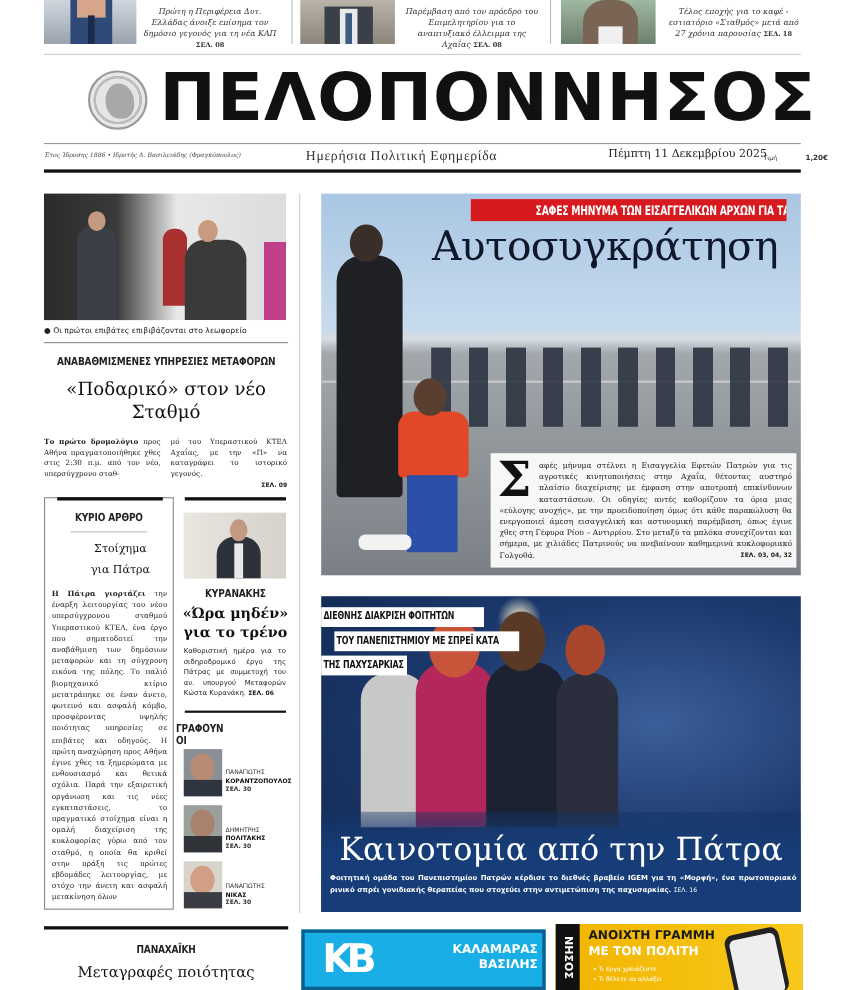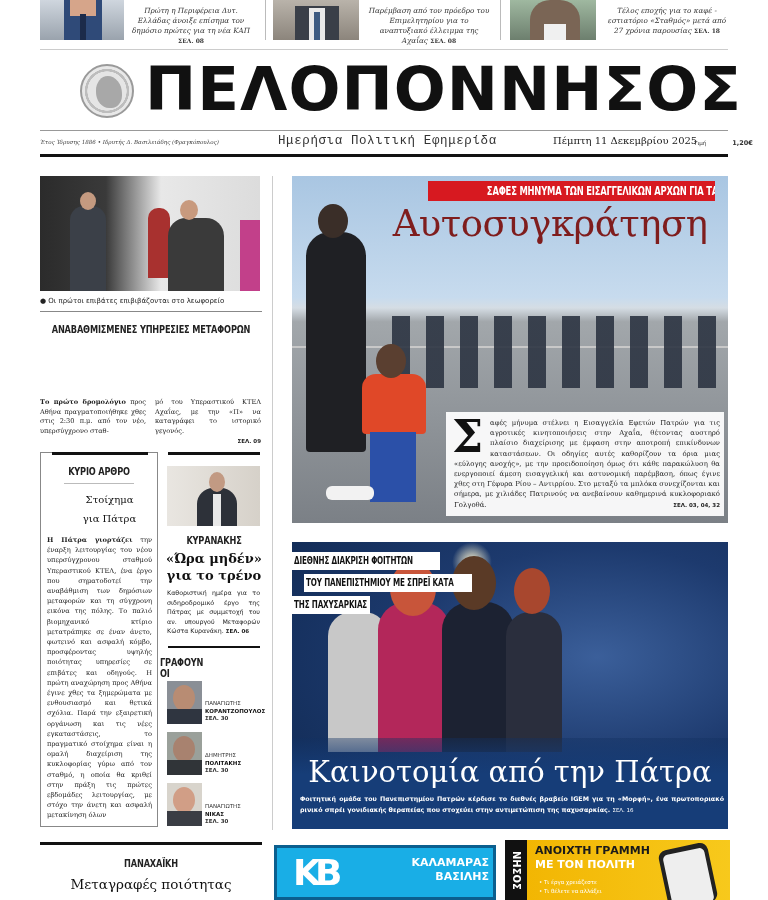--- a/index.html
+++ b/index.html
@@ -13,21 +13,21 @@
   .teaser-text .pg { font-style: normal; font-weight: bold; font-size: 6px; }
   .vsep { position: absolute; width: 1px; background: #bbb; }
 
   
   .mast-rule-top { position: absolute; left: 40px; top: 49px; width: 688px; height: 1px; background: #ccc; }
   .logo-medal { position: absolute; left: 80px; top: 64px; width: 54px; height: 54px; border-radius: 50%; background: radial-gradient(circle at 50% 50%, #e5e5e5 0 55%, #bdbdbd 56% 62%, #e8e8e8 63% 100%); border: 2px solid #9a9a9a; }
   .logo-medal .face { position: absolute; left: 14px; top: 10px; width: 26px; height: 32px; border-radius: 45% 55% 40% 50%; background: #a8a8a8; }
   .mast-title { position: absolute; left: 145px; top: 56px; width: 550px; height: 66px; font-family: "DejaVu Sans", sans-serif; font-weight: bold; font-size: 60px; letter-spacing: 1px; line-height: 66px; color: #111; transform: scaleX(1.02); transform-origin: left; white-space: nowrap; }
   .mast-rule { position: absolute; left: 40px; top: 130px; width: 688px; height: 1px; background: #999; }
   .mast-founded { position: absolute; left: 40px; top: 139px; font-family: "DejaVu Serif", serif; font-style: italic; font-size: 5.6px; color: #444; }
-  .mast-tagline { position: absolute; left: 278px; top: 134px; font-family: Liberation Mono, monospace; font-size: 12.5px; letter-spacing: 0.6px; color: #333; }
+  .mast-tagline { position: absolute; left: 278px; top: 134px; font-family: Liberation Serif, serif; font-size: 12.5px; letter-spacing: 0.6px; color: #333; }
   .mast-date { position: absolute; left: 553px; top: 135px; font-family: "DejaVu Serif", serif; font-size: 10px; color: #222; }
   .mast-price { position: absolute; left: 694px; top: 139px; font-family: "DejaVu Sans", sans-serif; font-size: 5.6px; color: #333; }
   .mast-price b { font-size: 6.5px; margin-left: 24px; }
   .mast-rule-thick { position: absolute; left: 40px; top: 154px; width: 688px; height: 3px; background: #111; }
 
   
   .photo-box { position: absolute; overflow: hidden; }
   .caption { position: absolute; font-family: "DejaVu Sans", sans-serif; font-size: 7px; color: #222; }
   .hr { position: absolute; height: 1px; background: #888; }
   .hr-thick { position: absolute; height: 3px; background: #111; }
@@ -35,21 +35,21 @@
   .headline { position: absolute; font-family: "DejaVu Serif", serif; text-align: center; color: #111; }
   .body-text { position: absolute; font-family: "DejaVu Serif", serif; font-size: 6.6px; line-height: 9.7px; color: #222; text-align: justify; }
   .body-text b { font-weight: bold; }
   .pg-ref { font-family: "DejaVu Sans", sans-serif; font-weight: bold; font-size: 5.5px; }
   .boxed { position: absolute; border: 1px solid #888; }
 
   
   .hero { position: absolute; left: 292px; top: 176px; width: 436px; height: 347px; overflow: hidden; background: linear-gradient(180deg, #a9c6e2 0%, #c7dbee 35%, #d5dde4 38%, #a2a7ab 42%, #8f9499 70%, #7b8086 100%); }
   .hero-red-kicker { position: absolute; left: 428px; top: 181px; width: 287px; height: 20px; background: #d71920; color: #fff; font-family: "DejaVu Sans", sans-serif; font-weight: bold; font-size: 12px; line-height: 20px; text-align: center; white-space: nowrap; overflow: hidden; }
   .hero-red-kicker span { display: inline-block; transform: scaleX(0.7); transform-origin: center; letter-spacing: -0.3px; }
-  .hero-head { position: absolute; left: 380px; top: 202px; width: 340px; font-family: "DejaVu Serif", serif; font-size: 37px; line-height: 44px; text-align: center; color: #7f1d1d; letter-spacing: -0.5px; }
+  .hero-head { position: absolute; left: 380px; top: 202px; width: 340px; font-family: "DejaVu Serif", serif; font-size: 37px; line-height: 44px; text-align: center; color: #0f172a; letter-spacing: -0.5px; }
   .hero-textbox { position: absolute; left: 446px; top: 412px; width: 278px; height: 104px; background: rgba(255,255,255,0.93); }
   .dropcap { position: absolute; left: 6px; top: 4px; font-family: "DejaVu Serif", serif; font-size: 44px; line-height: 42px; font-weight: bold; color: #111; }
   .hero-body { position: absolute; left: 8px; top: 6px; width: 266px; font-family: "DejaVu Serif", serif; font-size: 6.9px; line-height: 10.2px; color: #222; text-align: justify; }
 
   
   .story2 { position: absolute; left: 292px; top: 542px; width: 436px; height: 287px; overflow: hidden; background: radial-gradient(ellipse at 70% 40%, #3b5f9a 0%, #1d3a6e 45%, #0f2850 100%); }
   .s2-kicker { position: absolute; left: 292px; height: 18px; background: #fff; font-family: "DejaVu Sans", sans-serif; font-weight: bold; font-size: 10px; line-height: 18px; color: #111; padding-left: 2px; white-space: nowrap; overflow: hidden; }
   .s2-kicker span { display: inline-block; transform: scaleX(0.72); transform-origin: left; letter-spacing: -0.2px; }
   .s2-head { position: absolute; left: 292px; top: 754px; width: 436px; font-family: "DejaVu Serif", serif; font-size: 29px; line-height: 36px; text-align: center; color: #fff; }
   .s2-body { position: absolute; left: 300px; top: 794px; width: 424px; font-family: "DejaVu Sans", sans-serif; font-weight: bold; font-size: 6.3px; line-height: 10.5px; color: #fff; text-align: justify; }
@@ -68,21 +68,21 @@
 </style>
 </head>
 <body>
 
 <div class="teaser-photo" style="left:40px;width:84px;background:linear-gradient(180deg,#cfd6de 0%,#9aa3ad 100%);">
   <div style="position:absolute;left:24px;top:0;width:38px;height:40px;background:#2f4a78;"></div>
   <div style="position:absolute;left:30px;top:0;width:26px;height:16px;background:#d6a58a;"></div>
   <div style="position:absolute;left:40px;top:14px;width:6px;height:26px;background:#1c2b4a;"></div>
 </div>
 <div class="teaser-text" style="left:128px;width:126px;">
-  <span>Πρώτη η Περιφέρεια Δυτ. Ελλάδας άνοιξε επίσημα τον δημόσιο πρώτες για τη νέα ΚΑΠ</span> <span class="pg">ΣΕΛ. 08</span>
+  <span>Πρώτη η Περιφέρεια Δυτ. Ελλάδας άνοιξε επίσημα τον δημόσιο γεγονός για τη νέα ΚΑΠ</span> <span class="pg">ΣΕΛ. 08</span>
 </div>
 <div class="vsep" style="left:265px;top:0;height:40px;"></div>
 
 <div class="teaser-photo" style="left:273px;width:86px;background:linear-gradient(180deg,#b9b3aa 0%,#8c857c 100%);">
   <div style="position:absolute;left:22px;top:6px;width:44px;height:34px;background:#3a3f48;"></div>
   <div style="position:absolute;left:36px;top:8px;width:16px;height:32px;background:#e9e9e9;"></div>
   <div style="position:absolute;left:41px;top:12px;width:6px;height:28px;background:#3d5a80;"></div>
 </div>
 <div class="teaser-text" style="left:366px;width:126px;">
   <span>Παρέμβαση από τον πρόεδρο του Επιμελητηρίου για το αναπτυξιακό έλλειμμα της Αχαΐας</span> <span class="pg">ΣΕΛ. 08</span>
@@ -116,20 +116,21 @@
   <div style="position:absolute;left:128px;top:42px;width:56px;height:73px;background:#3a3a3a;border-radius:18px 18px 0 0;"></div>
   <div style="position:absolute;left:140px;top:24px;width:18px;height:20px;background:#c89a7e;border-radius:50%;"></div>
   <div style="position:absolute;left:200px;top:44px;width:20px;height:71px;background:#c2408a;"></div>
 </div>
 <div class="caption" style="left:40px;top:297px;">
   <span>●</span> <span>Οι πρώτοι επιβάτες επιβιβάζονται στο λεωφορείο</span>
 </div>
 <div class="hr" style="left:40px;top:311px;width:222px;"></div>
 <div class="kicker" style="left:28px;top:324px;width:246px;font-size:10px;">ΑΝΑΒΑΘΜΙΣΜΕΝΕΣ ΥΠΗΡΕΣΙΕΣ ΜΕΤΑΦΟΡΩΝ</div>
 <div class="headline" style="left:36px;top:343px;width:230px;font-size:16.5px;line-height:21px;">
+  <div>«Ποδαρικό» στον νέο Σταθμό</div>
 </div>
 <div class="body-text" style="left:40px;top:398px;width:106px;">
   <b>Το πρώτο δρομολόγιο</b> <span>προς Αθήνα πραγματοποιήθηκε χθες στις 2:30 π.μ. από τον νέο, υπερσύγχρονο σταθ-</span>
 </div>
 <div class="body-text" style="left:155px;top:398px;width:106px;">
   <span>μό του Υπεραστικού ΚΤΕΛ Αχαΐας, με την «Π» να καταγράφει το ιστορικό γεγονός.</span>
   <div style="text-align:right;"><span class="pg-ref">ΣΕΛ. 09</span></div>
 </div>
 
 <div class="boxed" style="left:40px;top:452px;width:118px;height:375px;"></div>

